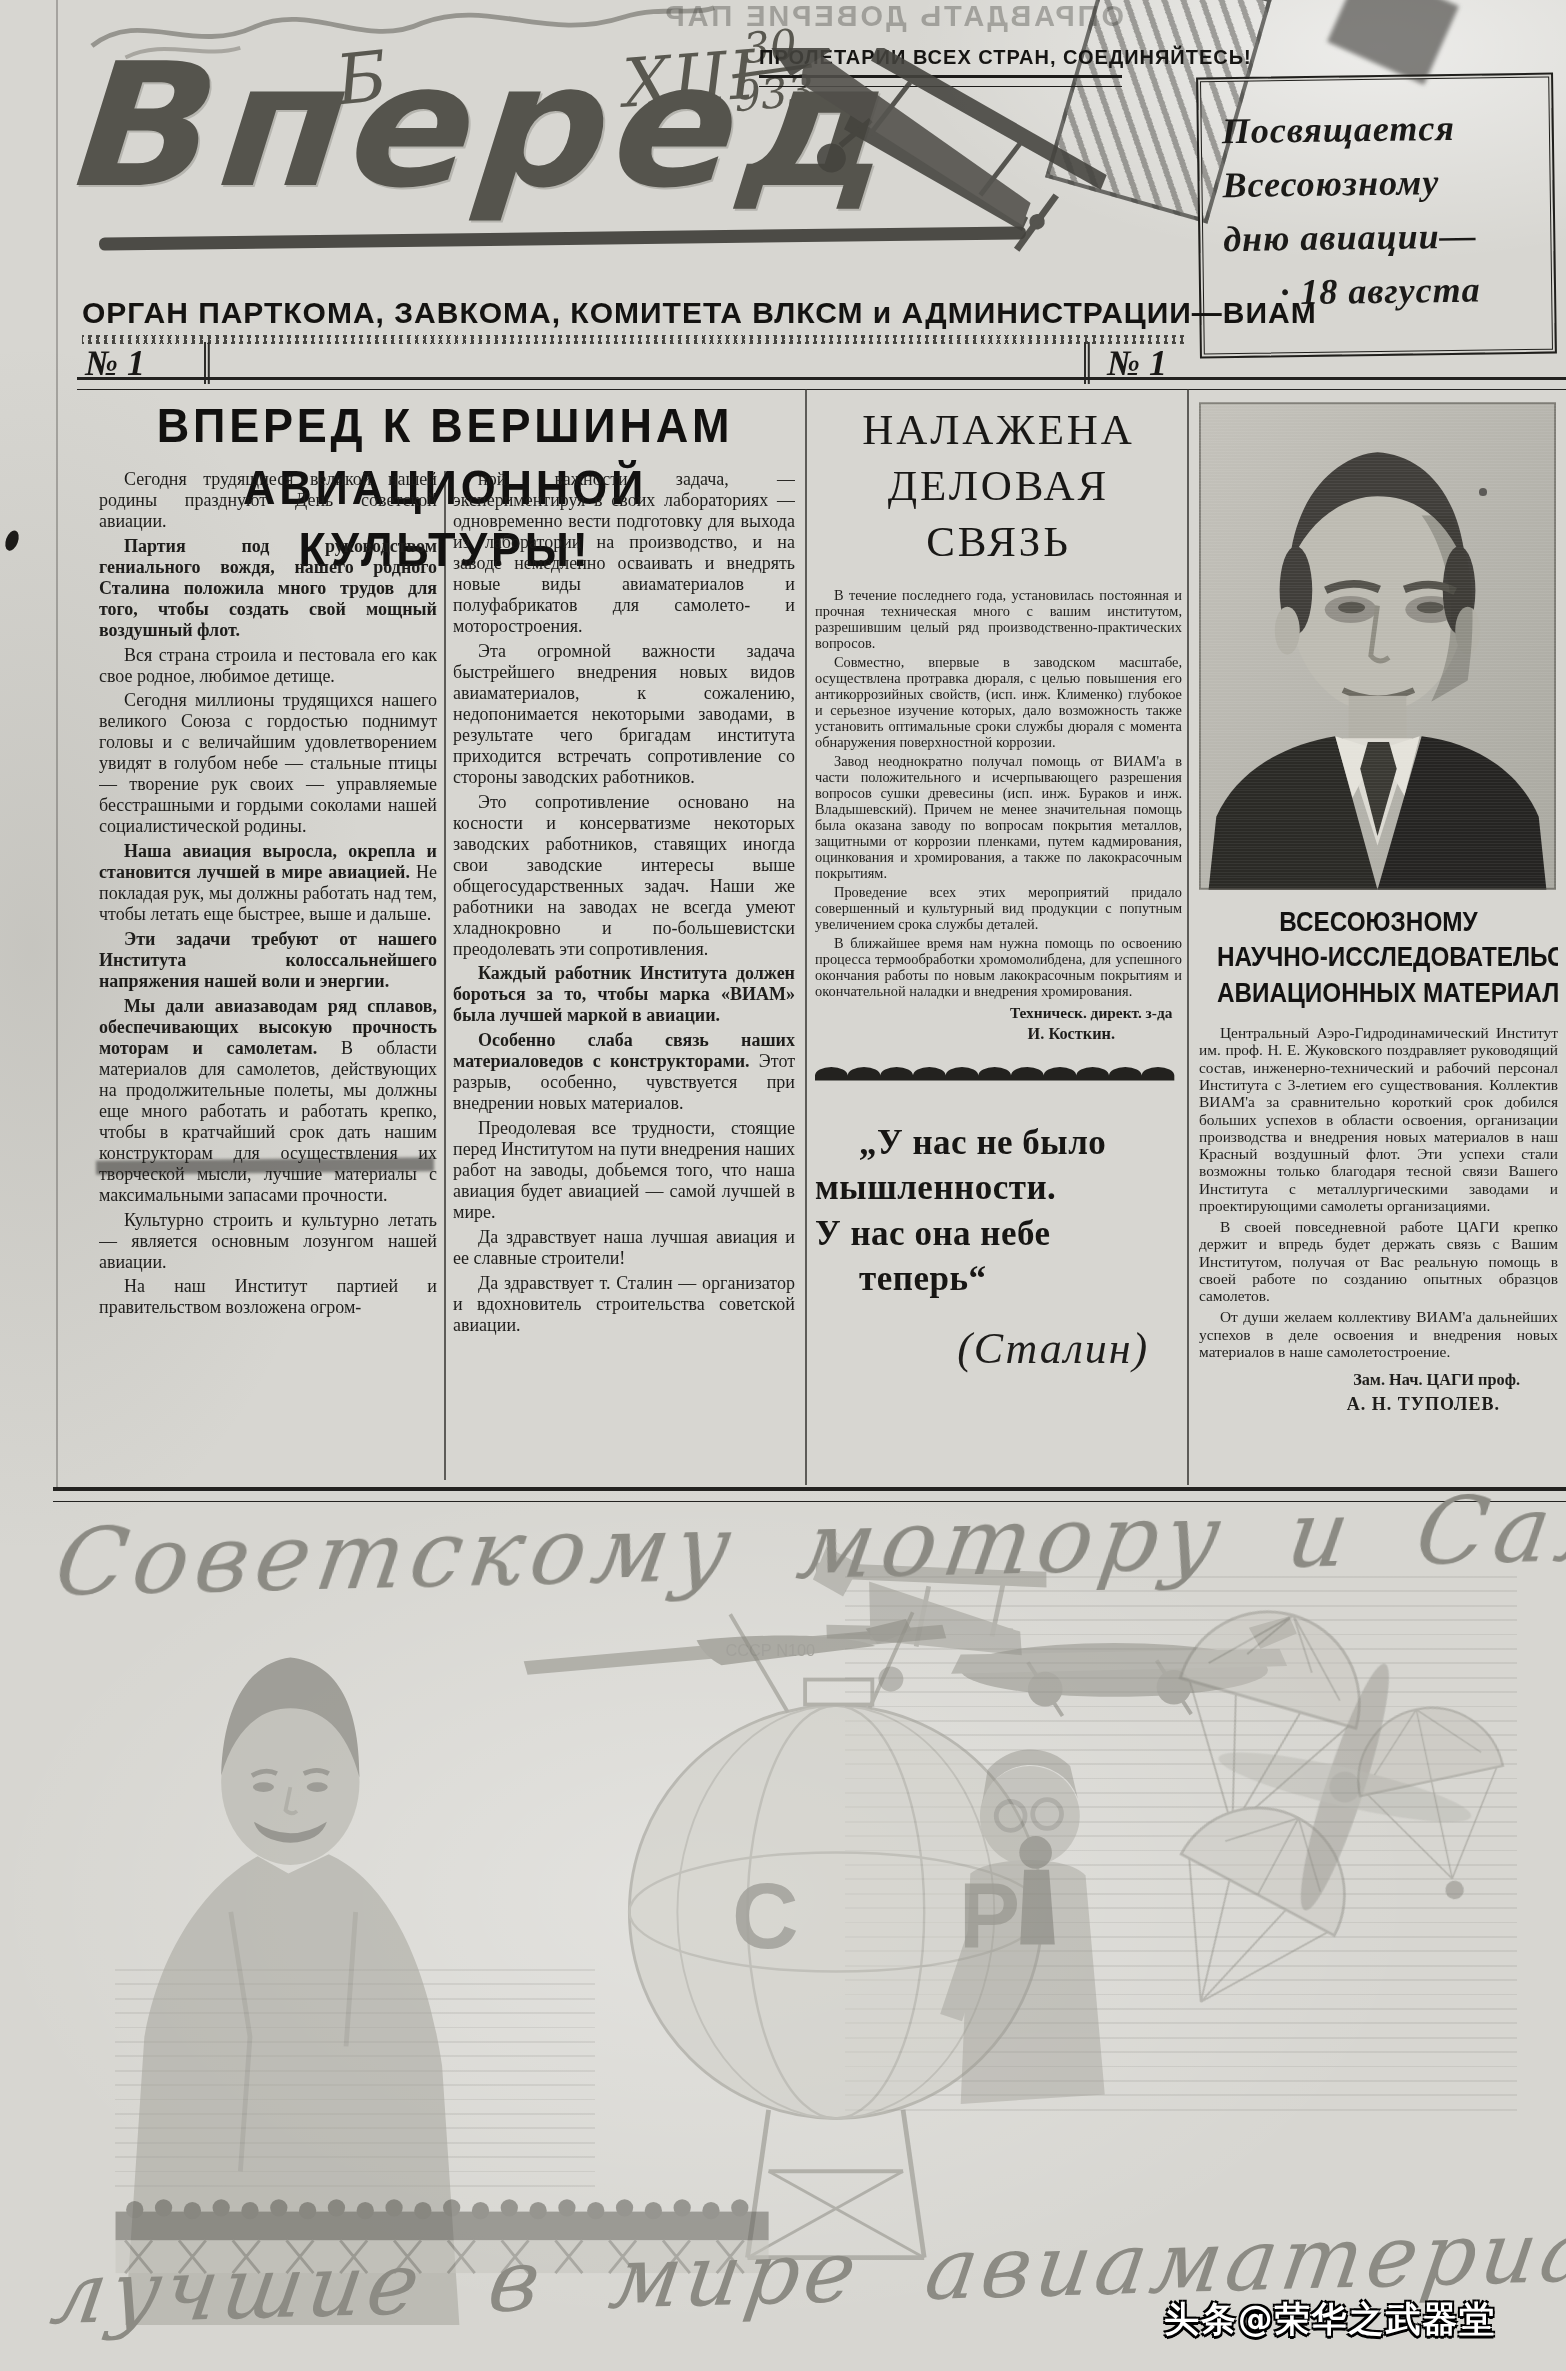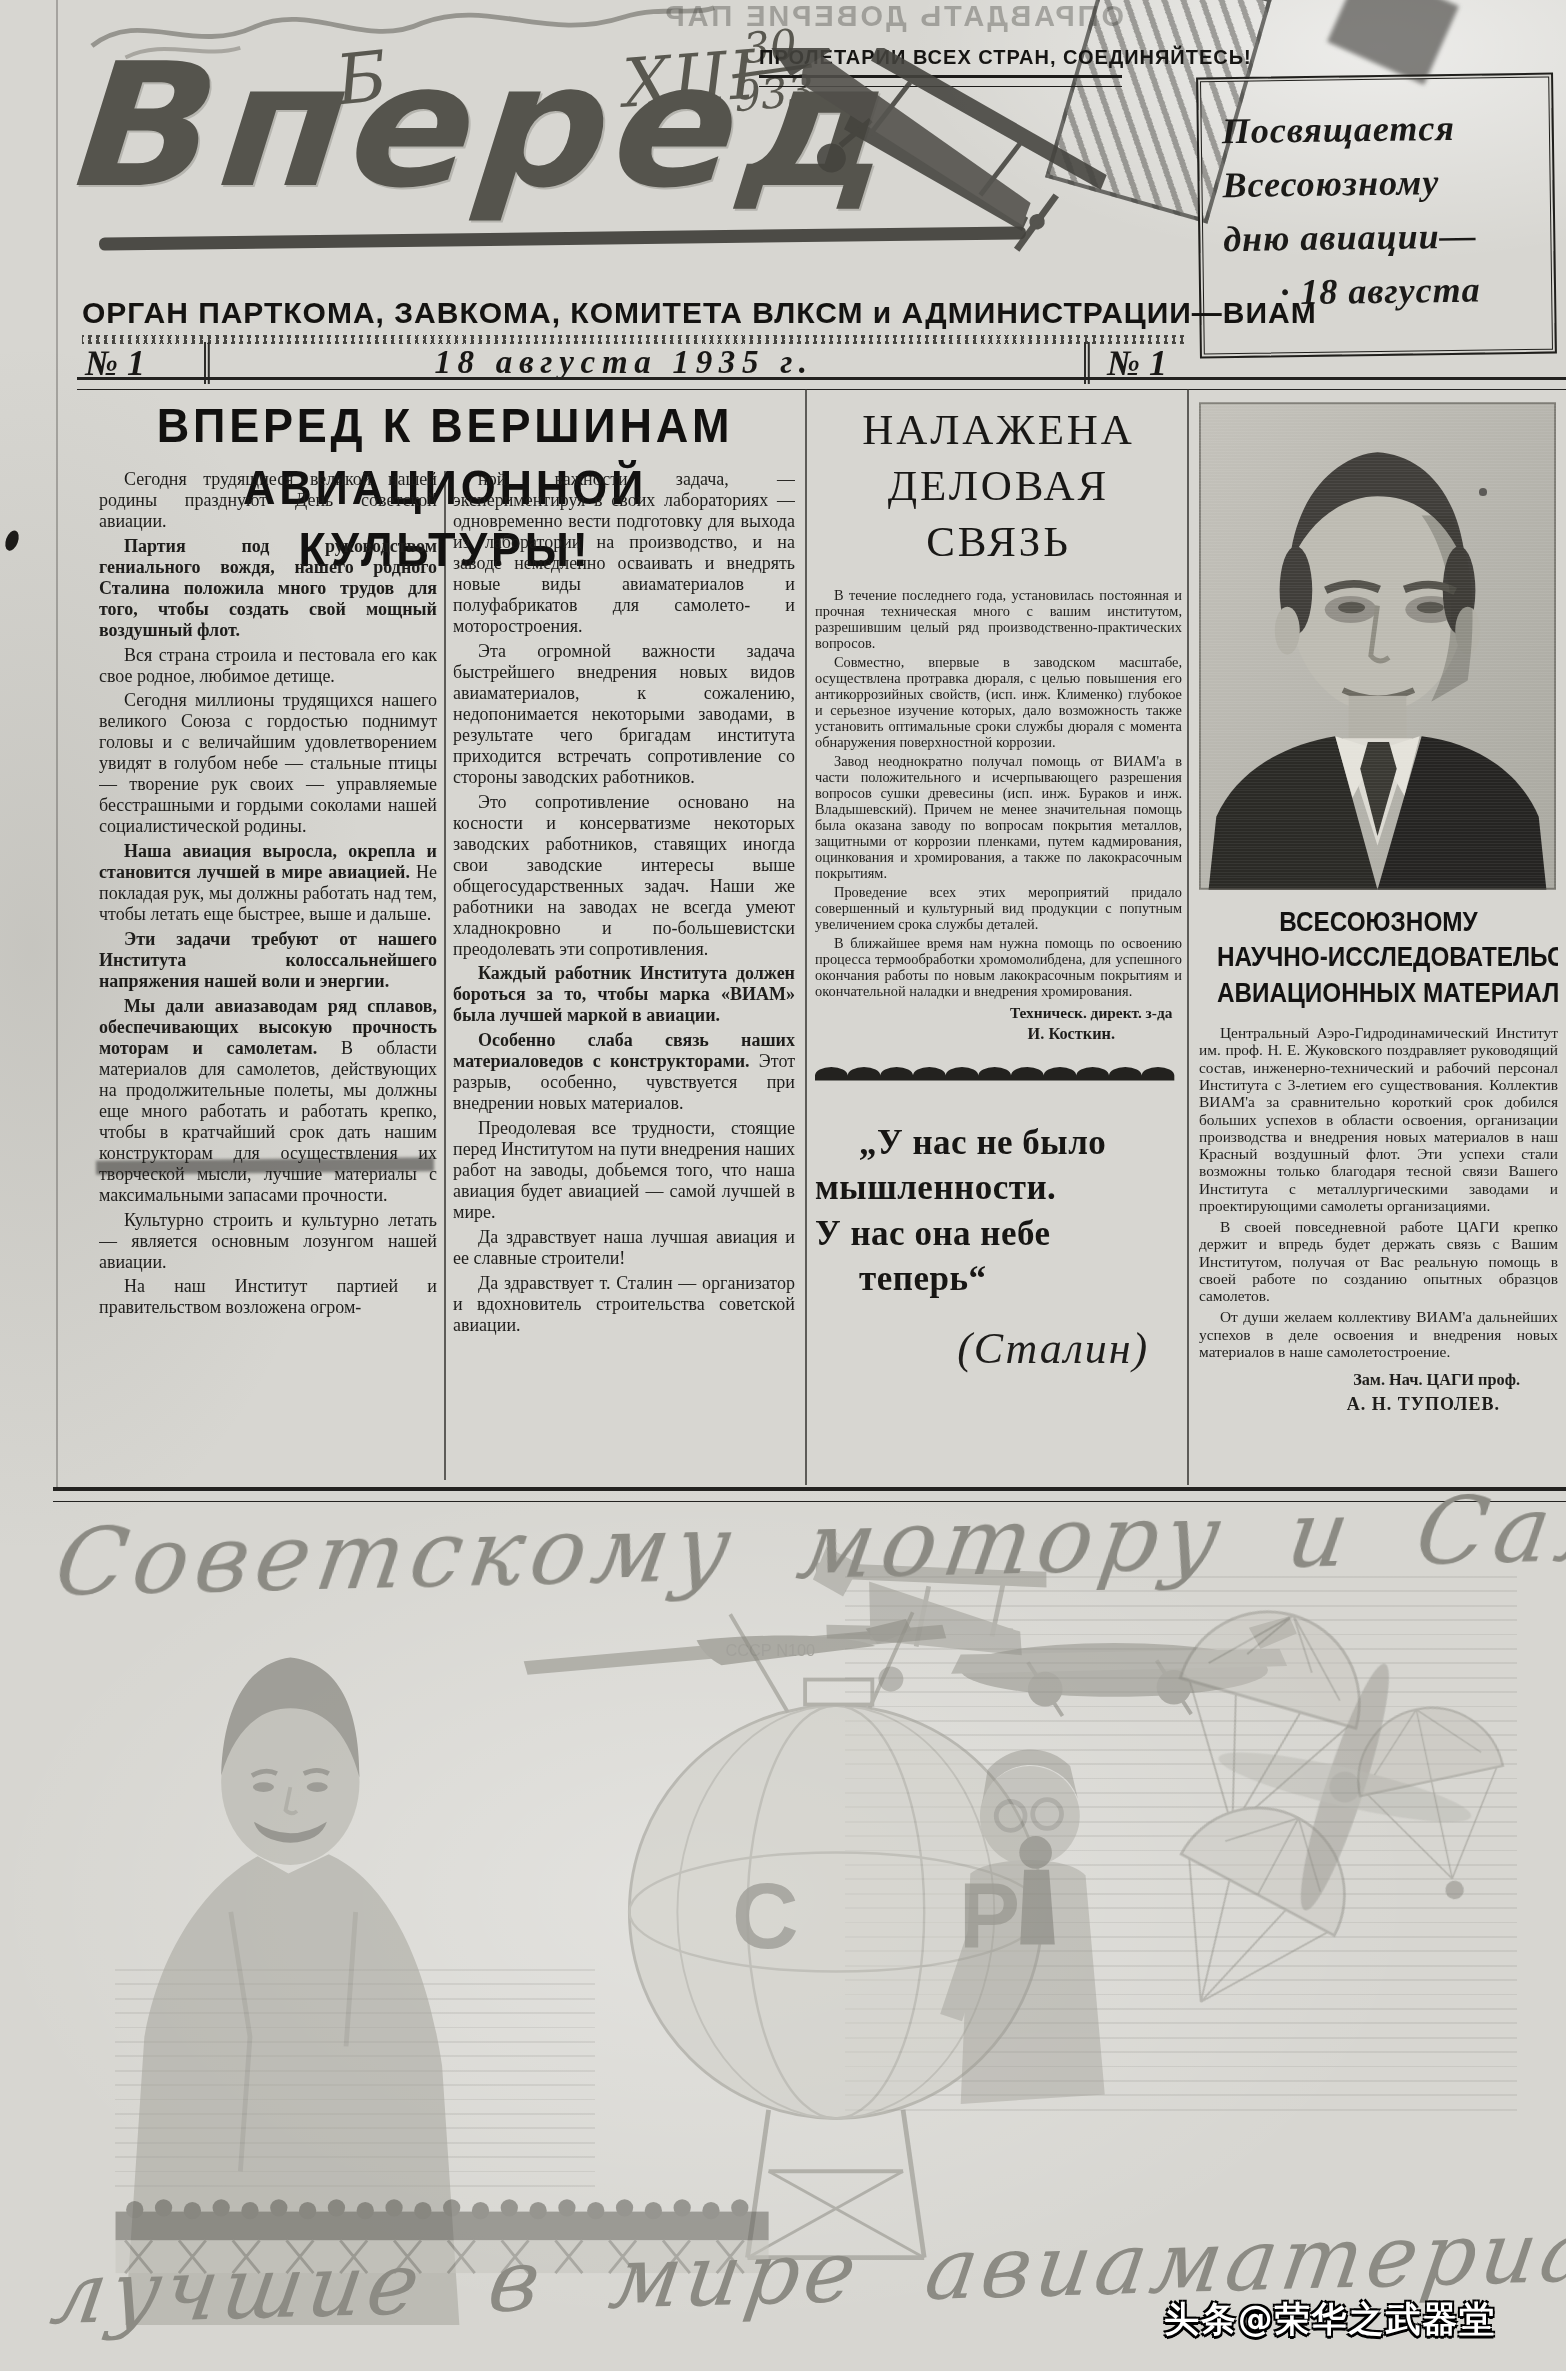--- a/index.html
+++ b/index.html
@@ -151,21 +151,20 @@
       <div>Посвящается</div>
       <div>Всесоюзному</div>
       <div>дню авиации—</div>
       <div>· 18 августа</div>
     </div>
 
   <div class="abs organ">ОРГАН ПАРТКОМА, ЗАВКОМА, КОМИТЕТА ВЛКСМ и АДМИНИСТРАЦИИ—ВИАМ</div>
   <div class="abs organ-zig"></div>
   <div class="abs issue issue-l">№ 1</div>
   <div class="abs vbar b1"></div>
-  <div class="abs dateline">18 августа 1935 г.</div>
   <div class="abs vbar b2"></div>
   <div class="abs issue issue-r">№ 1</div>
   <div class="abs rule-top"></div>
 
   <div class="abs vrule vr1"></div>
   <div class="abs vrule vr2"></div>
   <div class="abs vrule vr3"></div>
 
   <div class="abs head-left" style="white-space:pre-line">ВПЕРЕД К ВЕРШИНАМ
 АВИАЦИОННОЙ КУЛЬТУРЫ!</div>

